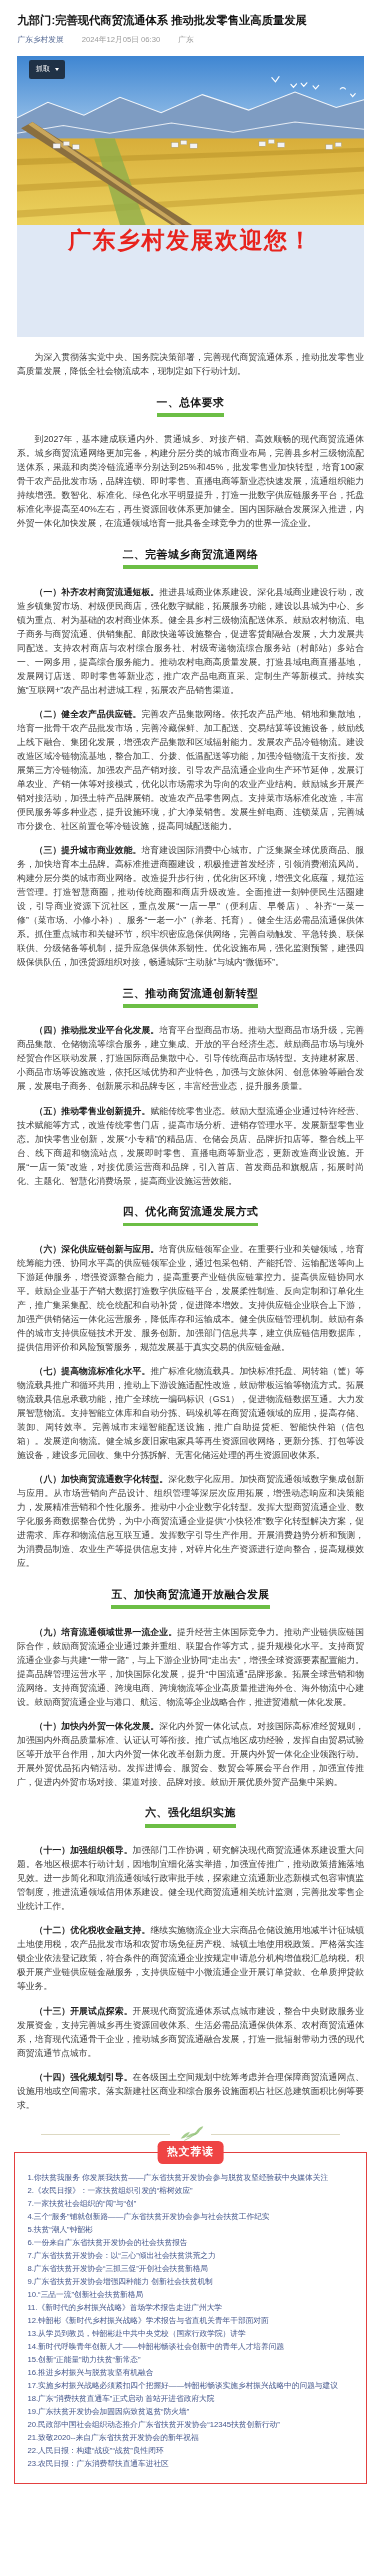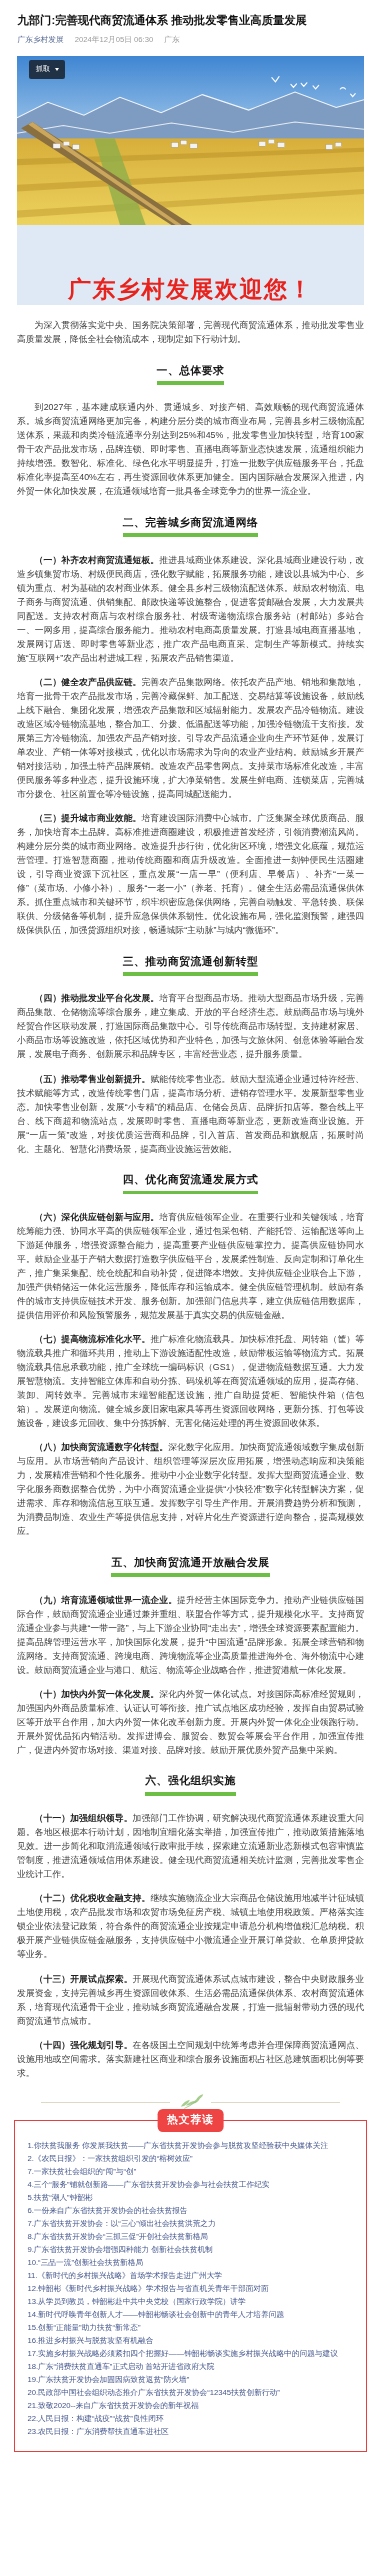--- a/index.html
+++ b/index.html
@@ -2,31 +2,31 @@
 <html style="font-size:8.2px"><head>
 <meta charset="utf-8">
 <style>
   html,body{margin:0;padding:0;background:#ffffff;}
   body{width:381px;font-family:"Liberation Sans","DejaVu Sans",sans-serif;color:#3a3a3a;}
   .page{width:381px;overflow:hidden;background:#fff;}
 
   
   .header{padding:12.4px 17.5px 0 17.5px;}
   .title{font-size:11.3px;font-weight:bold;color:#121212;line-height:1.45;}
-  .byline{margin-top:6.7px;font-size:7.7px;display:flex;align-items:center;gap:11px;}
+  .byline{margin-top:6.7px;font-size:7.7px;display:flex;align-items:center;gap:18px;}
   .account-link{color:#576b95;cursor:pointer;}
   .date,.region{color:#9d9d9d;}
 
   
   .hero{margin:10.3px 17px 0 17px;position:relative;}
   .hero-photo{display:block;width:347px;height:169px;}
   .grab-btn{position:absolute;top:4.6px;left:12px;background:rgba(28,41,58,.92);color:#fff;
     font-size:7.2px;padding:4.1px 6.7px;border-radius:2.1px;display:flex;align-items:center;gap:4.6px;cursor:pointer;}
   .grab-caret{width:0;height:0;border-left:2.6px solid transparent;border-right:2.6px solid transparent;border-top:3.1px solid #fff;}
-  .hero-banner{height:80px;background:#dfe8f5;display:flex;align-items:flex-end;justify-content:center;}
+  .hero-banner{height:112px;background:#dfe8f5;display:flex;align-items:flex-start;justify-content:center;}
   .hero-banner span{color:#e8231d;font-size:23px;font-weight:bold;letter-spacing:1.5px;font-family:"Liberation Sans","DejaVu Sans",sans-serif;}
 
   
   .para{margin:0 17px 10.3px 17px;font-size:8.8px;line-height:14px;text-align:justify;color:#3b3b3b;text-indent:2em;}
   .para .lead{font-weight:bold;color:#222;}
   .sec{text-align:center;margin:17.5px 0 15.5px 0;}
   .sec-inner{display:inline-block;}
   .sec-title{font-size:10.8px;font-weight:bold;color:#171717;letter-spacing:0.5px;}
   .sec-bar{height:3.6px;background:#6cbe45;margin-top:3.6px;}
 

